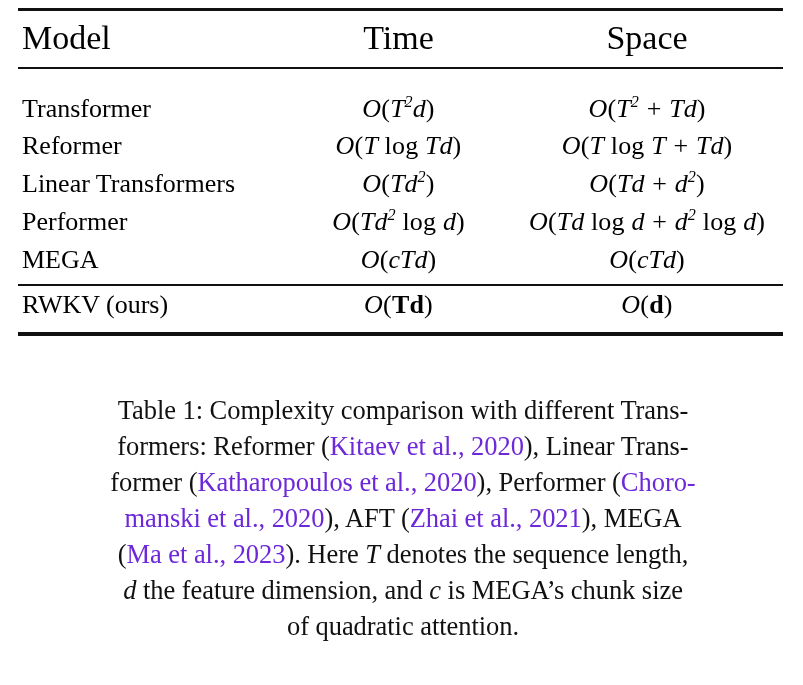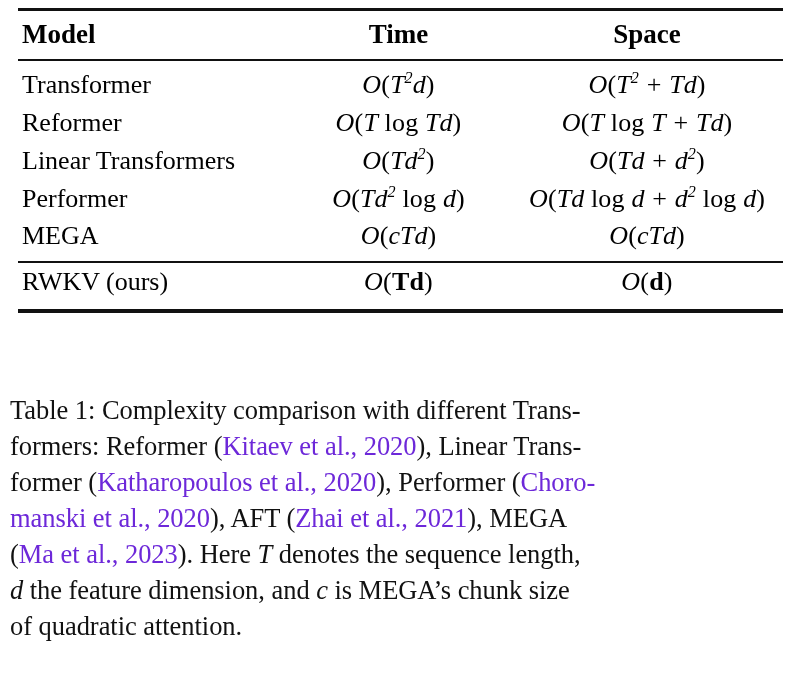--- a/index.html
+++ b/index.html
@@ -39,22 +39,22 @@
   table.complexity col.c-model  { width: 268px; }
   table.complexity col.c-time   { width: 225px; }
   table.complexity col.c-space  { width: 272px; }
 
   .rule-top    { border-top: 3px solid #111111; }
   .rule-mid    { border-top: 2px solid #111111; }
   .rule-thin   { border-top: 2px solid #111111; }
   .rule-bottom { border-bottom: 4px solid #111111; }
 
   thead th {
-    font-weight: bold;
-    font-size: 27px;
+    font-weight: normal;
+    font-size: 34px;
     padding: 9px 0 11px 0;
     line-height: 1.05;
   }
   thead th.h-model { text-align: left; padding-left: 4px; }
   thead th.h-time  { text-align: center; }
   thead th.h-space { text-align: center; }
 
   tbody td {
     font-size: 26px;
     padding: 3px 0 3px 0;
@@ -65,21 +65,21 @@
     text-align: left;
     padding-left: 4px;
     white-space: nowrap;
   }
   td.formula {
     text-align: center;
     white-space: nowrap;
   }
 
   
-  tbody tr.first-row td { padding-top: 8px; }
+  tbody tr.first-row td { padding-top: 24px; }
   tbody tr.last-plain td { padding-bottom: 9px; }
 
   tr.highlight td { padding-bottom: 11px; }
 
   
   .math {
     font-family: "Liberation Serif", "DejaVu Serif", serif;
     font-style: italic;
     letter-spacing: 0.2px;
   }
@@ -119,21 +119,21 @@
     text-align: left;
     color: #111111;
     letter-spacing: -0.05px;
   }
   .caption .cite {
     color: #6d28d9;
   }
   .caption .mathvar {
     font-style: italic;
   }
-  .cap-line { white-space: nowrap; display: block; }
+  .cap-line { white-space: nowrap; display: block; text-align: center; }
 </style>
 </head>
 <body>
 
 <div class="page">
 
   <div class="table-wrap">
     <table class="complexity">
       <colgroup>
         <col class="c-model">

